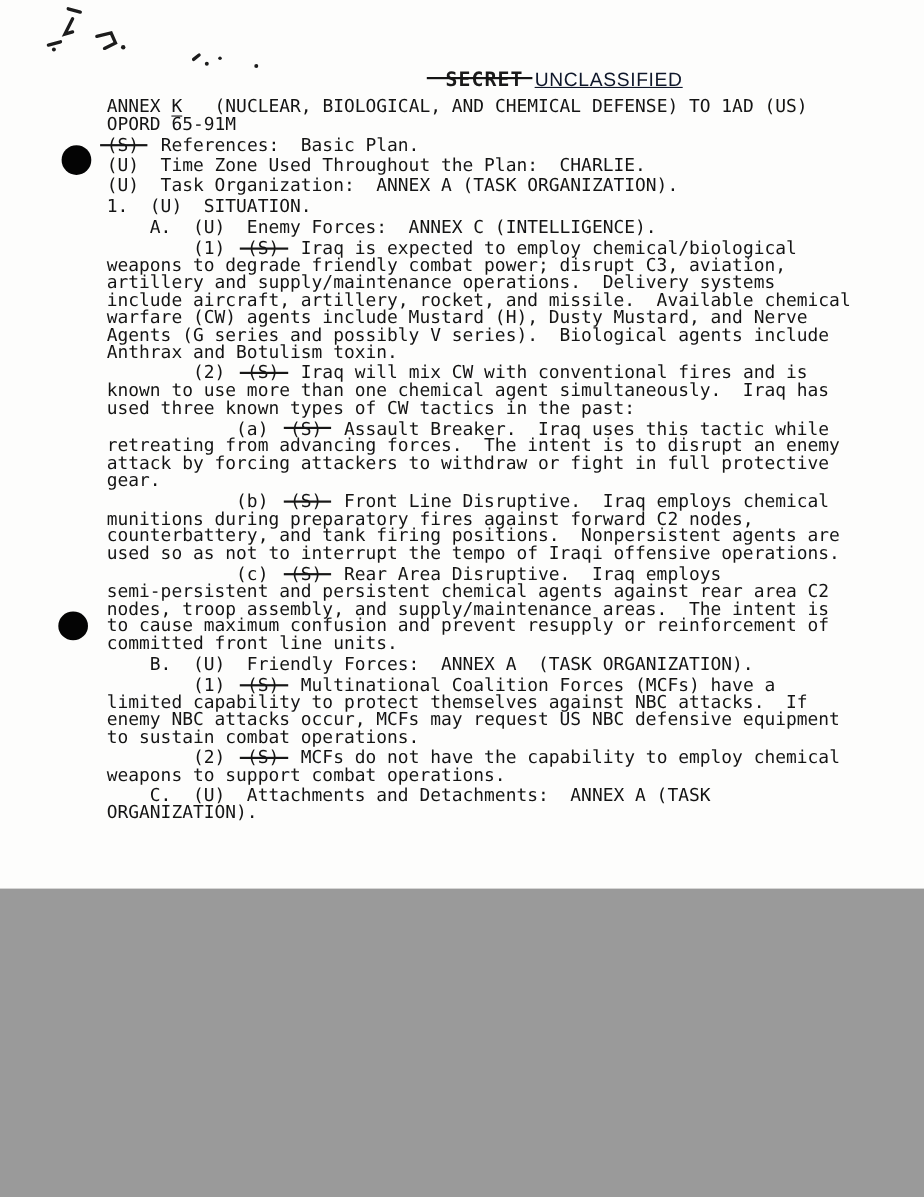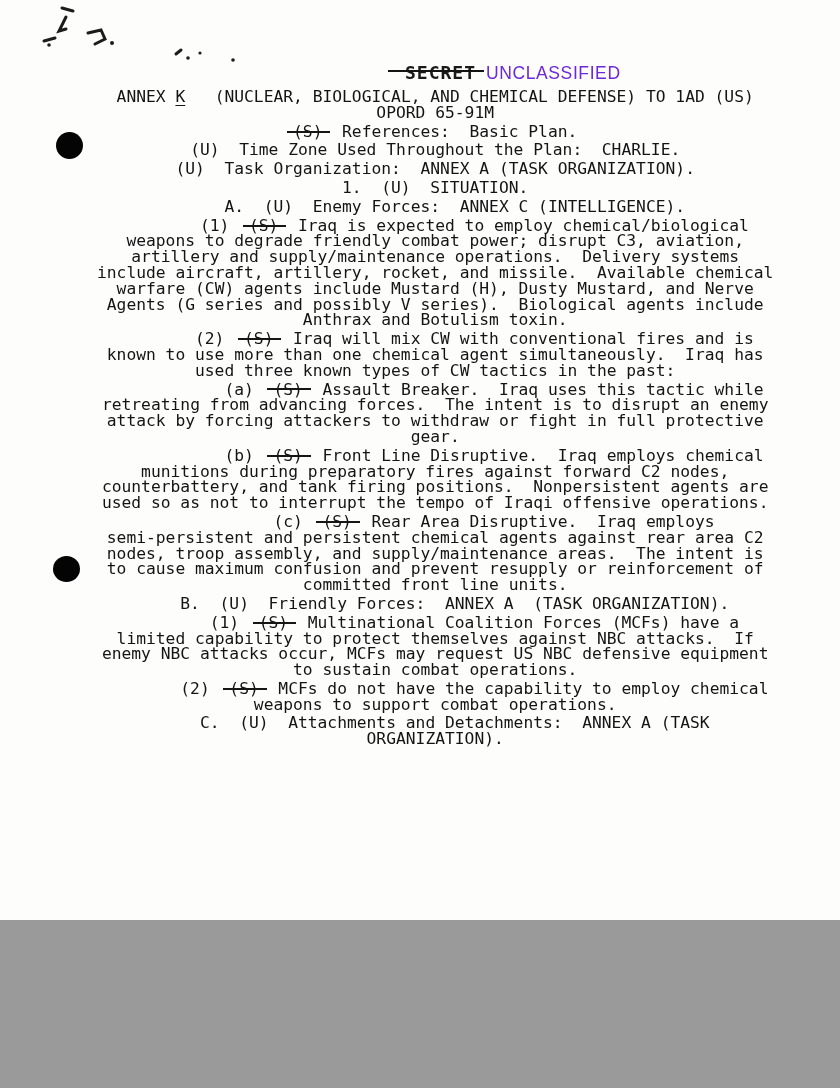--- a/index.html
+++ b/index.html
@@ -1,22 +1,22 @@
 <!DOCTYPE html>
 <html><head>
 <meta charset="utf-8">
 <style>
   html,body { margin:0; padding:0; background:#9a9a9a; }
   .page {
-    position:relative; width:840px; height:920px; margin:0 auto;
+    position:relative; width:840px; height:808px; margin:0 auto;
     background:#fdfdfc; overflow:hidden;
     font-family:"DejaVu Sans Mono", monospace; color:#141414;
   }
   
-  .typed { font-size:16.3px; line-height:15.8px; white-space:pre;text-align:center; }
+  .typed { font-size:16.3px; line-height:15.8px; white-space:pre; }
   .content { position:absolute; left:97px; top:89px; }
   .para { margin-top:3px; }
   .para:first-child { margin-top:0; }
   .line { white-space:pre; }
   .u { text-decoration:underline; text-underline-offset:3px; }
   
   .struck { position:relative; display:inline-block; }
   .struck::after {
     content:""; position:absolute; left:-6px; right:-8px; top:44%;
     border-top:2px solid #161616;
@@ -26,21 +26,21 @@
     position:relative; display:inline-block;
     font-family:"DejaVu Sans Mono", monospace;
     font-size:18px; font-weight:bold; letter-spacing:1px; color:#1a1a1a;
   }
   .secret-word::after {
     content:""; position:absolute; left:-17px; right:-8px; top:40%;
     border-top:2.4px solid #141414;
   }
   .unclass-word {
     font-family:"Liberation Sans", sans-serif;
-    font-size:17.5px; letter-spacing:0.6px; color:#6d28d9;
+    font-size:17.5px; letter-spacing:0.6px; color:#0f172a;text-decoration:underline;
   }
   .header-stamp { position:absolute; top:62px; left:405px; display:flex; align-items:baseline; gap:10px; }
   .footer-stamp { position:absolute; top:1043px; left:401px; display:flex; align-items:baseline; gap:10px; }
   .declass {
     position:absolute; left:260px; top:974px;
     font-family:"Liberation Sans", sans-serif; font-size:17.5px;
     letter-spacing:0.1px; color:#1a1a1a; white-space:pre;
   }
   .page-circle {
     position:absolute; left:444px; top:998px; width:34px; height:42px;

